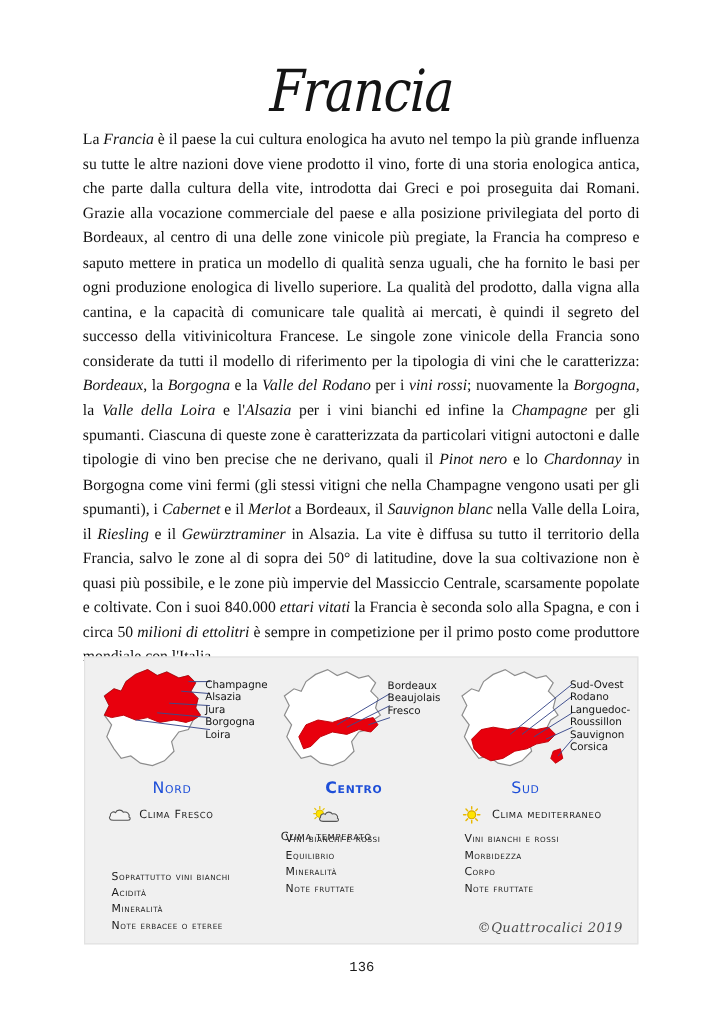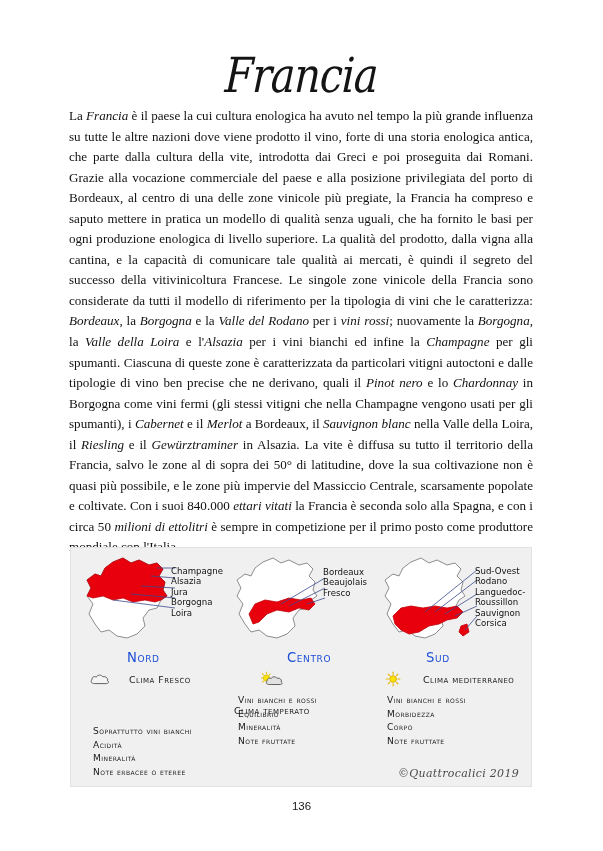--- a/index.html
+++ b/index.html
@@ -107,29 +107,29 @@
   .region-row { position: relative; height: 20px; }
   .region-name {
     position: absolute;
     font-family: "DejaVu Sans", sans-serif;
     font-size: 13.2px;
     font-variant: small-caps;
     letter-spacing: 0.6px;
     color: #1d4ed8;
   }
   .rn0 { left: 56px;  top: 0; }
-  .rn1 { left: 216px; top: 0; }
+  .rn1 { left: 200px; top: 0; font-weight: bold; }
   .rn2 { left: 355px; top: 0; }
 
   .clim-row { position: relative; height: 19px; margin-top: 1px; }
   .clim {
     position: absolute;
     display: flex;
     align-items: center;
-    gap: 18px;
+    gap: 5px;
     font-family: "DejaVu Sans", sans-serif;
     font-size: 9.4px;
     font-variant: small-caps;
     letter-spacing: 0.5px;
     color: #1a1a1a;
   }
   .cl0 { left: 18px; top: 0; }
   .cl1 { left: 163px; top: 0; flex-direction: column; }
   .cl2 { left: 312px; top: 0; }
   .clim-icon { width: 22px; height: 16px; flex: 0 0 auto; }
@@ -158,21 +158,21 @@
     font-size: 11px;
     color: #4a4a4a;
     letter-spacing: 0.3px;
   }
 
   
   .page-num {
     position: absolute;
     top: 800px; left: 0; width: 603px;
     text-align: center;
-    font-family: Liberation Sans, sans-serif;
+    font-family: Liberation Mono, monospace;
     font-size: 11.5px;
     color: #1a1a1a;
   }
 </style>
 </head>
 <body>
 
 <div class="page">
 
   <div class="title-wrap">

